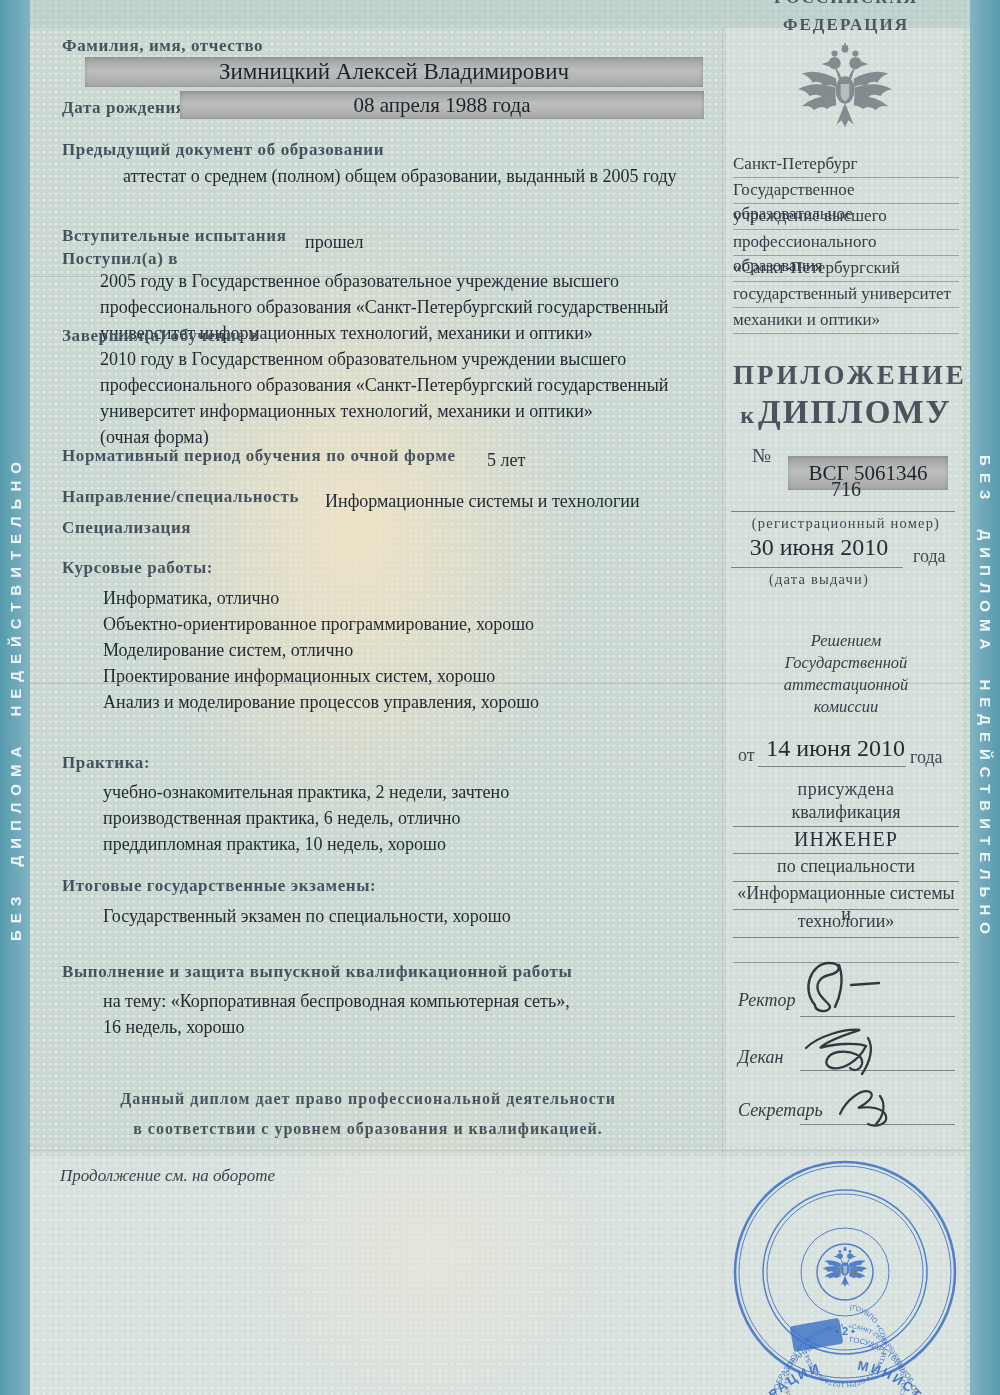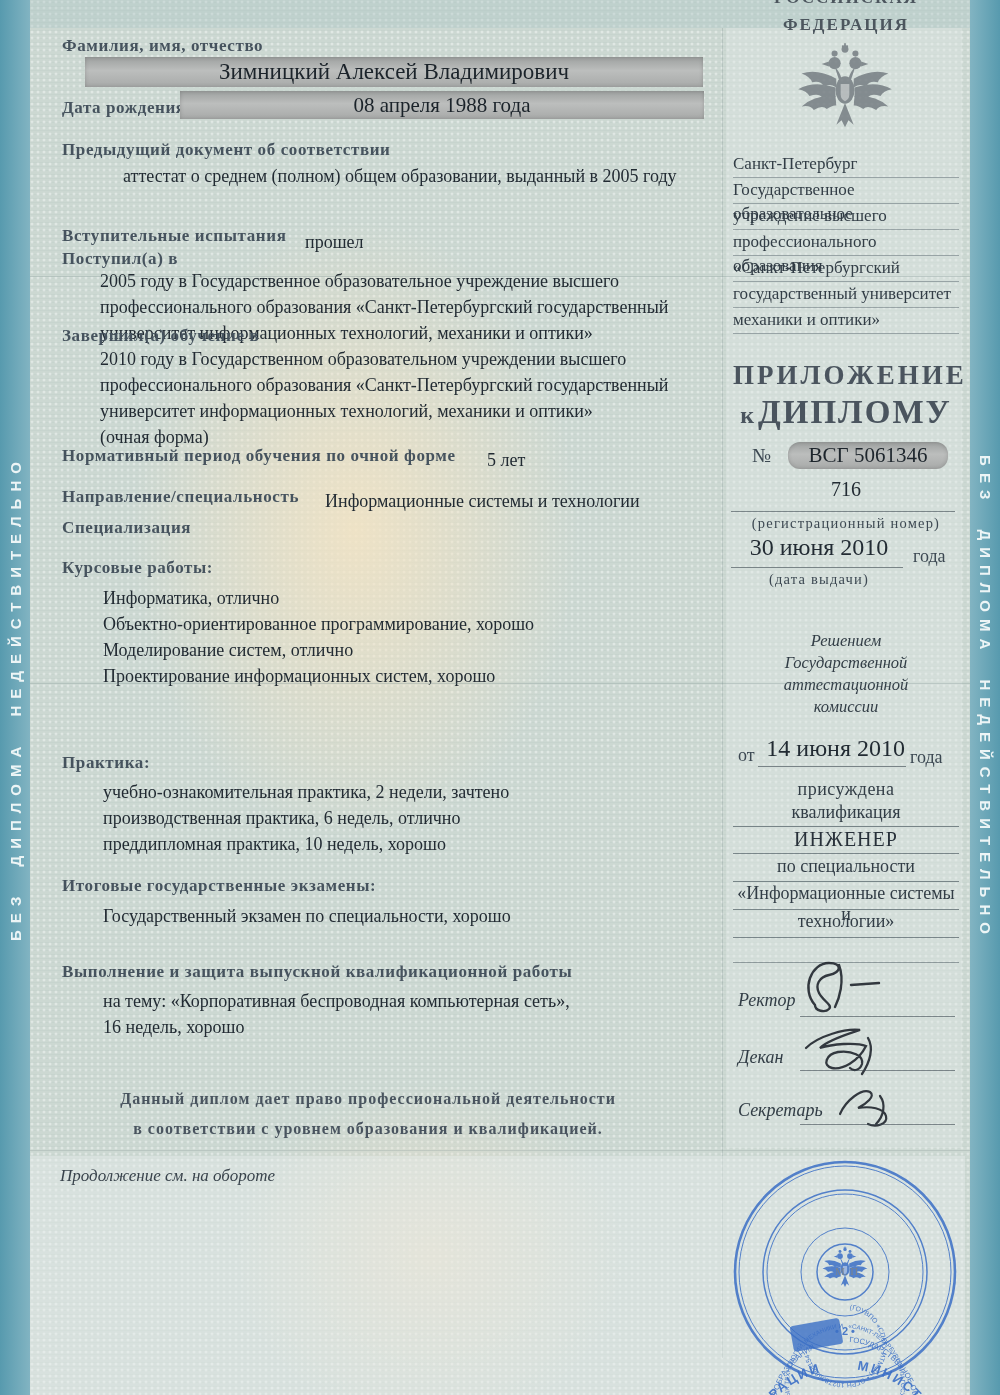--- a/index.html
+++ b/index.html
@@ -94,21 +94,21 @@
   <div class="abs label" style="left:62px;top:36px;">Фамилия, имя, отчество</div>
   <div class="abs graybar" style="left:85px;top:57px;width:618px;height:30px;">
     <span style="font-size:23px;color:#1b232a;">Зимницкий Алексей Владимирович</span>
   </div>
 
   <div class="abs label" style="left:62px;top:98px;">Дата рождения</div>
   <div class="abs graybar" style="left:180px;top:91px;width:524px;height:28px;">
     <span style="font-size:21px;color:#1b232a;">08  апреля  1988  года</span>
   </div>
 
-  <div class="abs label" style="left:62px;top:140px;">Предыдущий документ об соответствии</div>
+  <div class="abs label" style="left:62px;top:140px;">Предыдущий документ об образовании</div>
   <div class="abs body-text" style="left:100px;top:163px;margin-left:23px;">аттестат о среднем (полном) общем образовании, выданный в 2005 году</div>
 
   <div class="abs label" style="left:62px;top:226px;">Вступительные испытания</div>
   <div class="abs body-text" style="left:305px;top:229px;">прошел</div>
 
   <div class="abs label" style="left:62px;top:249px;">Поступил(а) в</div>
   <div class="abs body-text" style="left:100px;top:268px;">
     <div>2005 году в Государственное образовательное учреждение высшего</div>
     <div>профессионального образования «Санкт-Петербургский государственный</div>
     <div>университет информационных технологий, механики и оптики»</div>
@@ -129,20 +129,21 @@
   <div class="abs body-text" style="left:325px;top:488px;">Информационные системы и технологии</div>
 
   <div class="abs label" style="left:62px;top:518px;">Специализация</div>
 
   <div class="abs label" style="left:62px;top:558px;">Курсовые работы:</div>
   <div class="abs body-text" style="left:103px;top:585px;">
     <div>Информатика, отлично</div>
     <div>Объектно-ориентированное программирование, хорошо</div>
     <div>Моделирование систем, отлично</div>
     <div>Проектирование информационных систем, хорошо</div>
+    <div>Анализ и моделирование процессов управления, хорошо</div>
   </div>
 
   <div class="abs label" style="left:62px;top:753px;">Практика:</div>
   <div class="abs body-text" style="left:103px;top:779px;">
     <div>учебно-ознакомительная практика, 2 недели, зачтено</div>
     <div>производственная практика, 6 недель, отлично</div>
     <div>преддипломная практика, 10 недель, хорошо</div>
   </div>
 
   <div class="abs label" style="left:62px;top:876px;">Итоговые государственные экзамены:</div>
@@ -178,21 +179,21 @@
     <div class="rc-line">механики и оптики»</div>
   </div>
 
   <div class="abs rcol" style="top:360px;font-size:27px;font-weight:bold;letter-spacing:3px;color:#4a545e;">ПРИЛОЖЕНИЕ</div>
   <div class="abs rcol" style="top:394px;color:#4a545e;">
     <span style="font-size:24px;font-weight:bold;">к</span>
     <span style="font-size:33px;font-weight:bold;letter-spacing:2px;">ДИПЛОМУ</span>
   </div>
 
   <div class="abs" style="left:752px;top:444px;font-size:20px;color:#3c4852;">№</div>
-  <div class="abs graybar" style="left:788px;top:442px;width:160px;height:27px;border-radius:12px;">
+  <div class="abs graybar" style="left:788px;top:456px;width:160px;height:34px;">
     <span style="font-size:21px;color:#1d252c;">ВСГ  5061346</span>
   </div>
 
   <div class="abs rcol" style="top:478px;font-size:20px;color:#222b33;">716</div>
   <div class="abs" style="left:731px;top:511px;width:224px;height:1px;background:rgba(60,72,80,.6);"></div>
   <div class="abs rcol caption" style="top:515px;">(регистрационный номер)</div>
 
   <div class="abs" style="left:733px;top:534px;width:172px;text-align:center;font-size:24px;color:#222b33;">30 июня 2010</div>
   <div class="abs" style="left:731px;top:567px;width:172px;height:1px;background:rgba(60,72,80,.6);"></div>
   <div class="abs" style="left:913px;top:546px;font-size:18px;color:#3c4852;">года</div>

